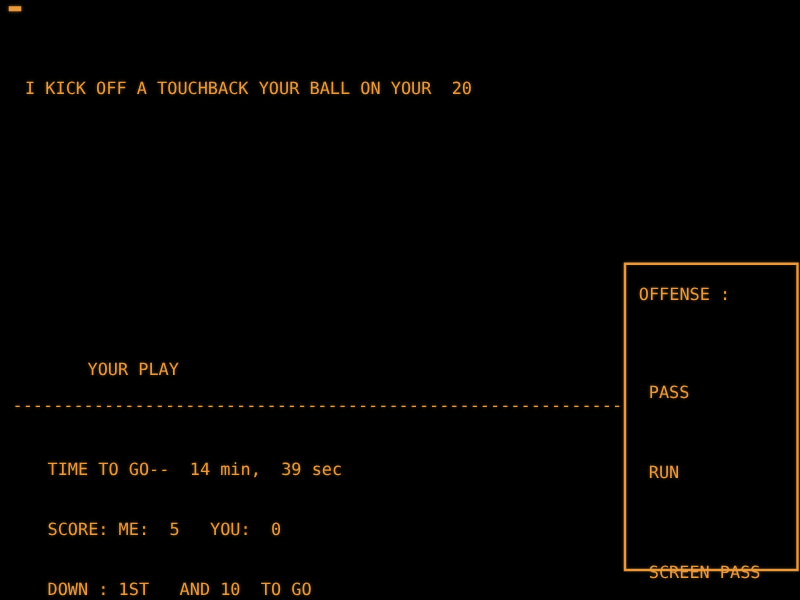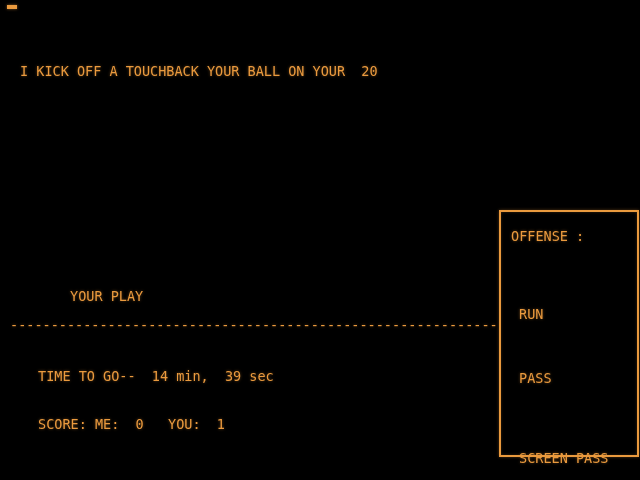--- a/index.html
+++ b/index.html
@@ -82,36 +82,37 @@
 <div class="screen-cursor"></div>
 
 <div class="abs message">I KICK OFF A TOUCHBACK YOUR BALL ON YOUR  20</div>
 
 <div class="abs prompt">YOUR PLAY</div>
 
 <div class="abs separator">------------------------------------------------------------</div>
 
 <div class="abs status">
   <div>TIME TO GO--  14 min,  39 sec</div>
-  <div>SCORE: ME:  0   YOU:  1</div>
+  <div>SCORE: ME:  5   YOU:  0</div>
+  <div>DOWN : 1ST   AND 10  TO GO</div>
   
 </div>
 
 <div class="menu-box">
   <div class="menu-title">OFFENSE :</div>
   <div class="menu-list">
 
     <div class="menu-item">
       <span class="cur"></span>
-      <span class="lbl">RUN</span>
+      <span class="lbl">PASS</span>
     </div>
 
     <div class="menu-item">
       <span class="cur"></span>
-      <span class="lbl">PASS</span>
+      <span class="lbl">RUN</span>
     </div>
 
 
     <div class="menu-item">
       <span class="cur"></span>
       <span class="lbl">SCREEN PASS</span>
     </div>
 
     
 

